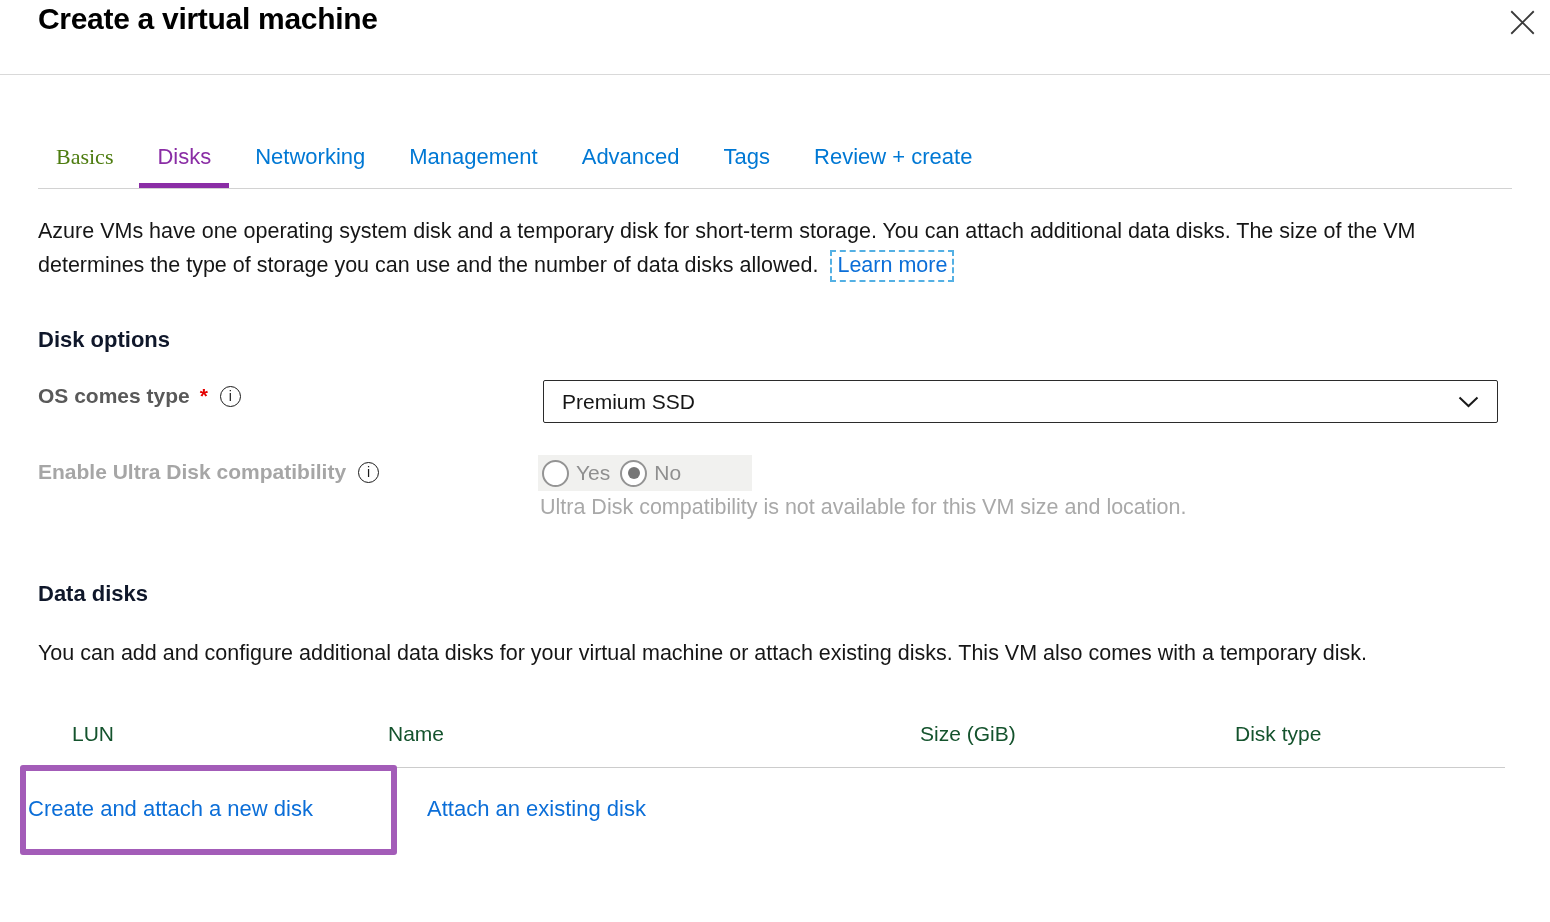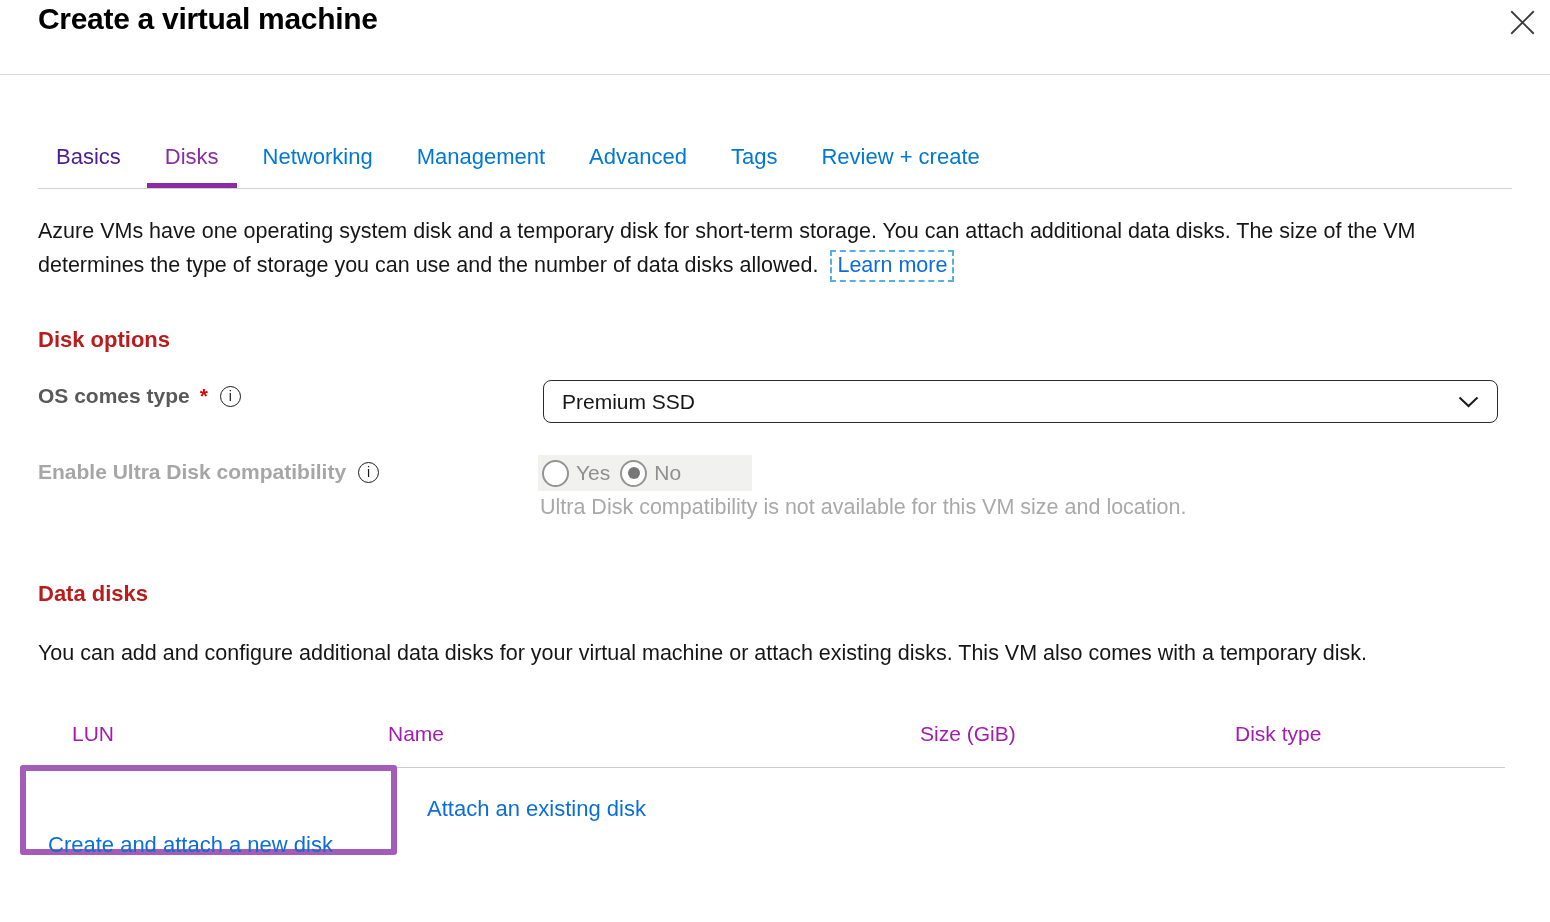--- a/index.html
+++ b/index.html
@@ -11,63 +11,63 @@
   .abs { position:absolute; }
 
   
   .title { left:38px; top:2px; font-size:30px; font-weight:700; color:#000; letter-spacing:-0.3px; }
   .close-btn { right:8px; top:4px; width:40px; height:40px; display:flex; align-items:center; justify-content:center; cursor:pointer; background:none; border:none; }
   .divider-top { left:0; right:0; top:74px; height:1px; background:#d9d9d9; }
 
   
   .tabs { left:38px; top:128px; display:flex; gap:8px; border-bottom:1px solid #d2d2d2; right:38px; }
   .tab { padding:16px 18px 13px 18px; font-size:22px; color:#0078d4; border-bottom:5px solid transparent; cursor:pointer; white-space:nowrap; }
-  .tab.visited { color:#4c1d95; }
+  .tab.visited { color:#4d7c0f;font-family:Liberation Serif, serif; }
   .tab.active  { color:#8a2da5; border-bottom-color:#8a2da5; }
 
   
   .intro { left:38px; top:214px; width:1460px; font-size:21.5px; line-height:34px; color:#161616; }
   .learn-more { color:#0b6ed8; text-decoration:none; border:2px dashed #54b0e4; padding:1px 5px 3px 5px; margin-left:12px; cursor:pointer; }
 
   
-  .section-h { font-size:22px; font-weight:700; color:#b91c1c; }
+  .section-h { font-size:22px; font-weight:700; color:#0f172a; }
   .h-disk-options { left:38px; top:327px; }
   .h-data-disks  { left:38px; top:581px; }
 
   
   .field-label { font-size:21px; font-weight:700; display:flex; align-items:center; gap:8px; }
   .lbl-os { left:38px; top:384px; color:#595959; }
   .lbl-ultra { left:38px; top:460px; color:#a6a6a6; }
   .req { color:#e40000; font-weight:700; margin-left:2px; }
   .info-icon { width:21px; height:21px; border:1.5px solid #1a1a1a; border-radius:50%; display:inline-flex; align-items:center; justify-content:center; font-size:14px; font-weight:400; font-style:normal; color:#1a1a1a; line-height:1; margin-left:4px; }
 
   
-  .select { left:543px; top:380px; width:955px; height:43px; border:1px solid #2b2b2b; border-radius:8px; background:#fff; display:flex; align-items:center; padding:0 18px; cursor:pointer; }
+  .select { left:543px; top:380px; width:955px; height:43px; border:1px solid #2b2b2b; border-radius:2px; background:#fff; display:flex; align-items:center; padding:0 18px; cursor:pointer; }
   .select-value { font-size:21px; color:#161616; flex:1; }
   .chevron { display:flex; }
 
   
   .radio-group { left:538px; top:455px; width:214px; height:36px; background:#f1f1ef; display:flex; align-items:center; padding:0 10px 0 4px; gap:10px; }
   .radio-opt { display:flex; align-items:center; gap:7px; cursor:default;justify-content:space-between; }
   .radio-circle { width:27px; height:27px; border:2px solid #949494; border-radius:50%; background:#fff; display:flex; align-items:center; justify-content:center; flex:none; }
   .radio-circle.selected::after { content:""; width:12px; height:12px; border-radius:50%; background:#767676; }
   .radio-label { font-size:21px; color:#8f8f8f; }
   .helper { left:540px; top:495px; font-size:21.5px; color:#a9a9a9; }
 
   
   .dd-desc { left:38px; top:636px; width:1432px; font-size:21.5px; line-height:35px; color:#161616; }
-  .th { top:722px; font-size:21px; color:#a21caf; }
+  .th { top:722px; font-size:21px; color:#14532d; }
   .th-lun  { left:72px; }  .th-name { left:388px; }
   .th-size { left:920px; } .th-type { left:1235px; }
   .table-divider { left:38px; top:767px; width:1467px; height:1px; background:#cccccc; }
 
   
   .annotation-box { left:20px; top:765px; width:377px; height:90px; border:6px solid #a35cb8; border-radius:3px; background:transparent; pointer-events:none; z-index:2; }
   .action-link { top:796px; font-size:22px; color:#0b6ed8; text-decoration:none; cursor:pointer; z-index:3; }
-  .link-create { left:48px;margin-top:36px; }
+  .link-create { left:28px; }
   .link-attach { left:427px; }
 </style>
 </head>
 <body>
 
 <div class="page">
 
   <div class="abs title">Create a virtual machine</div>
   <button class="abs close-btn">
     <span class="icon">

